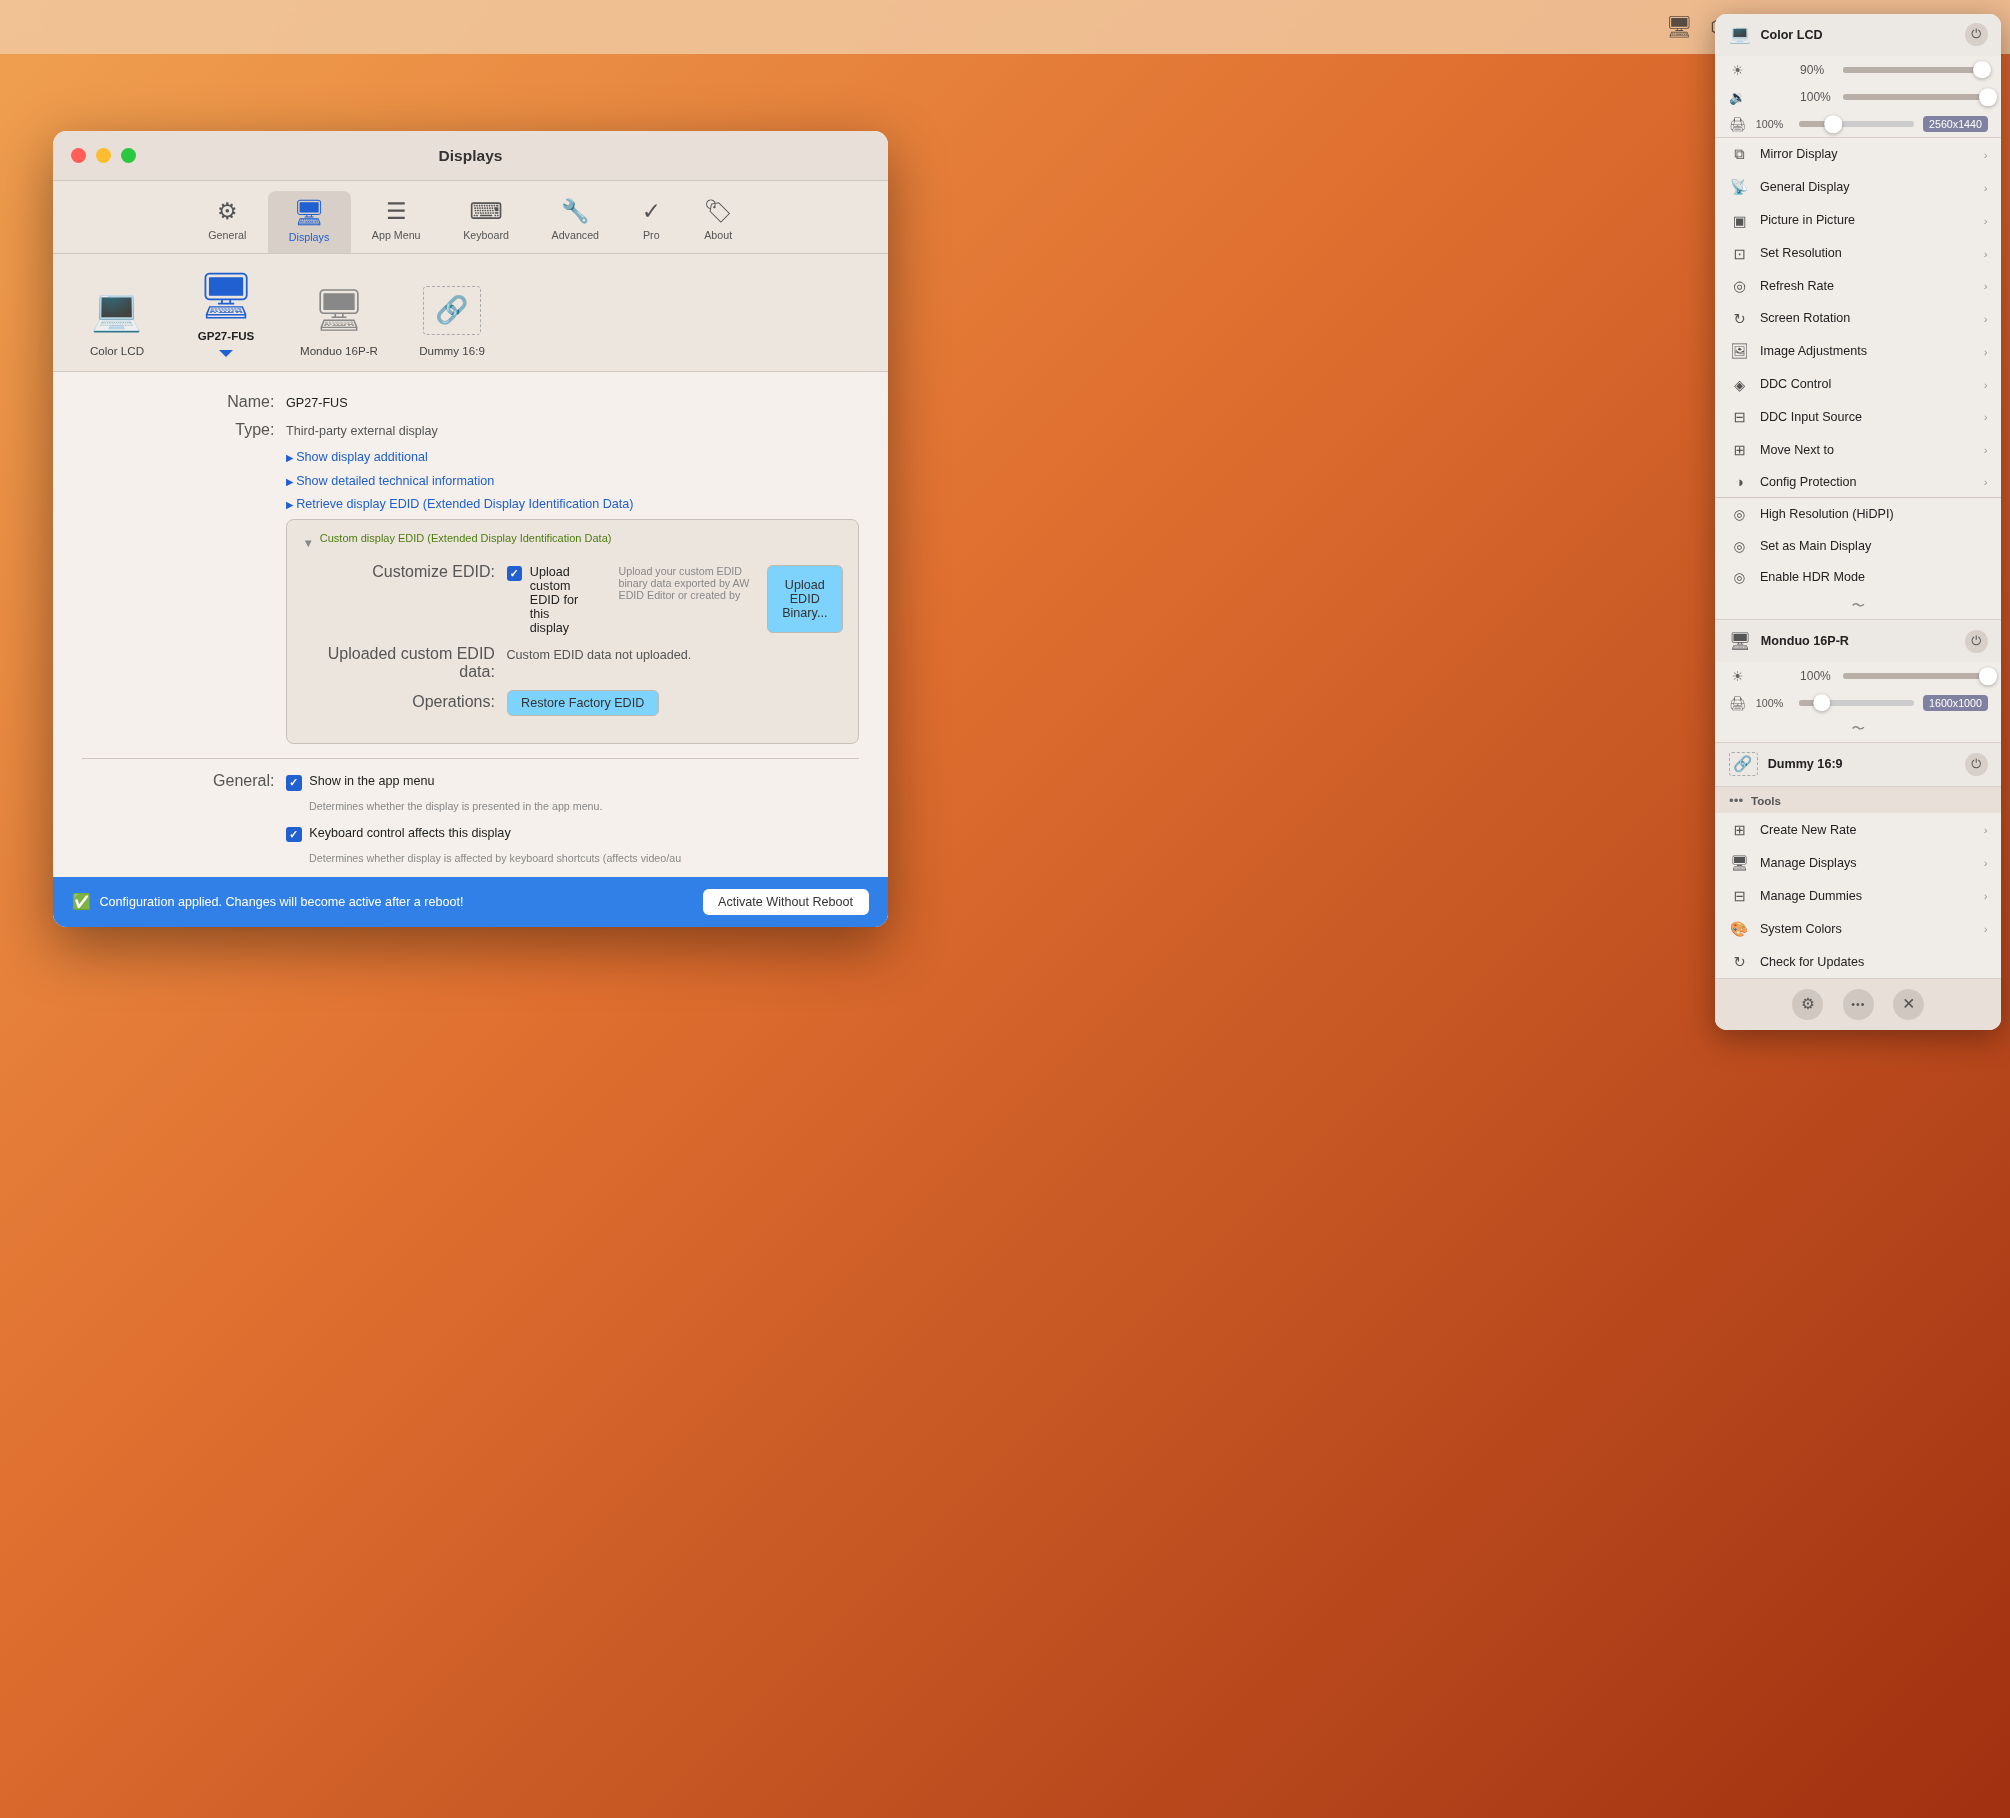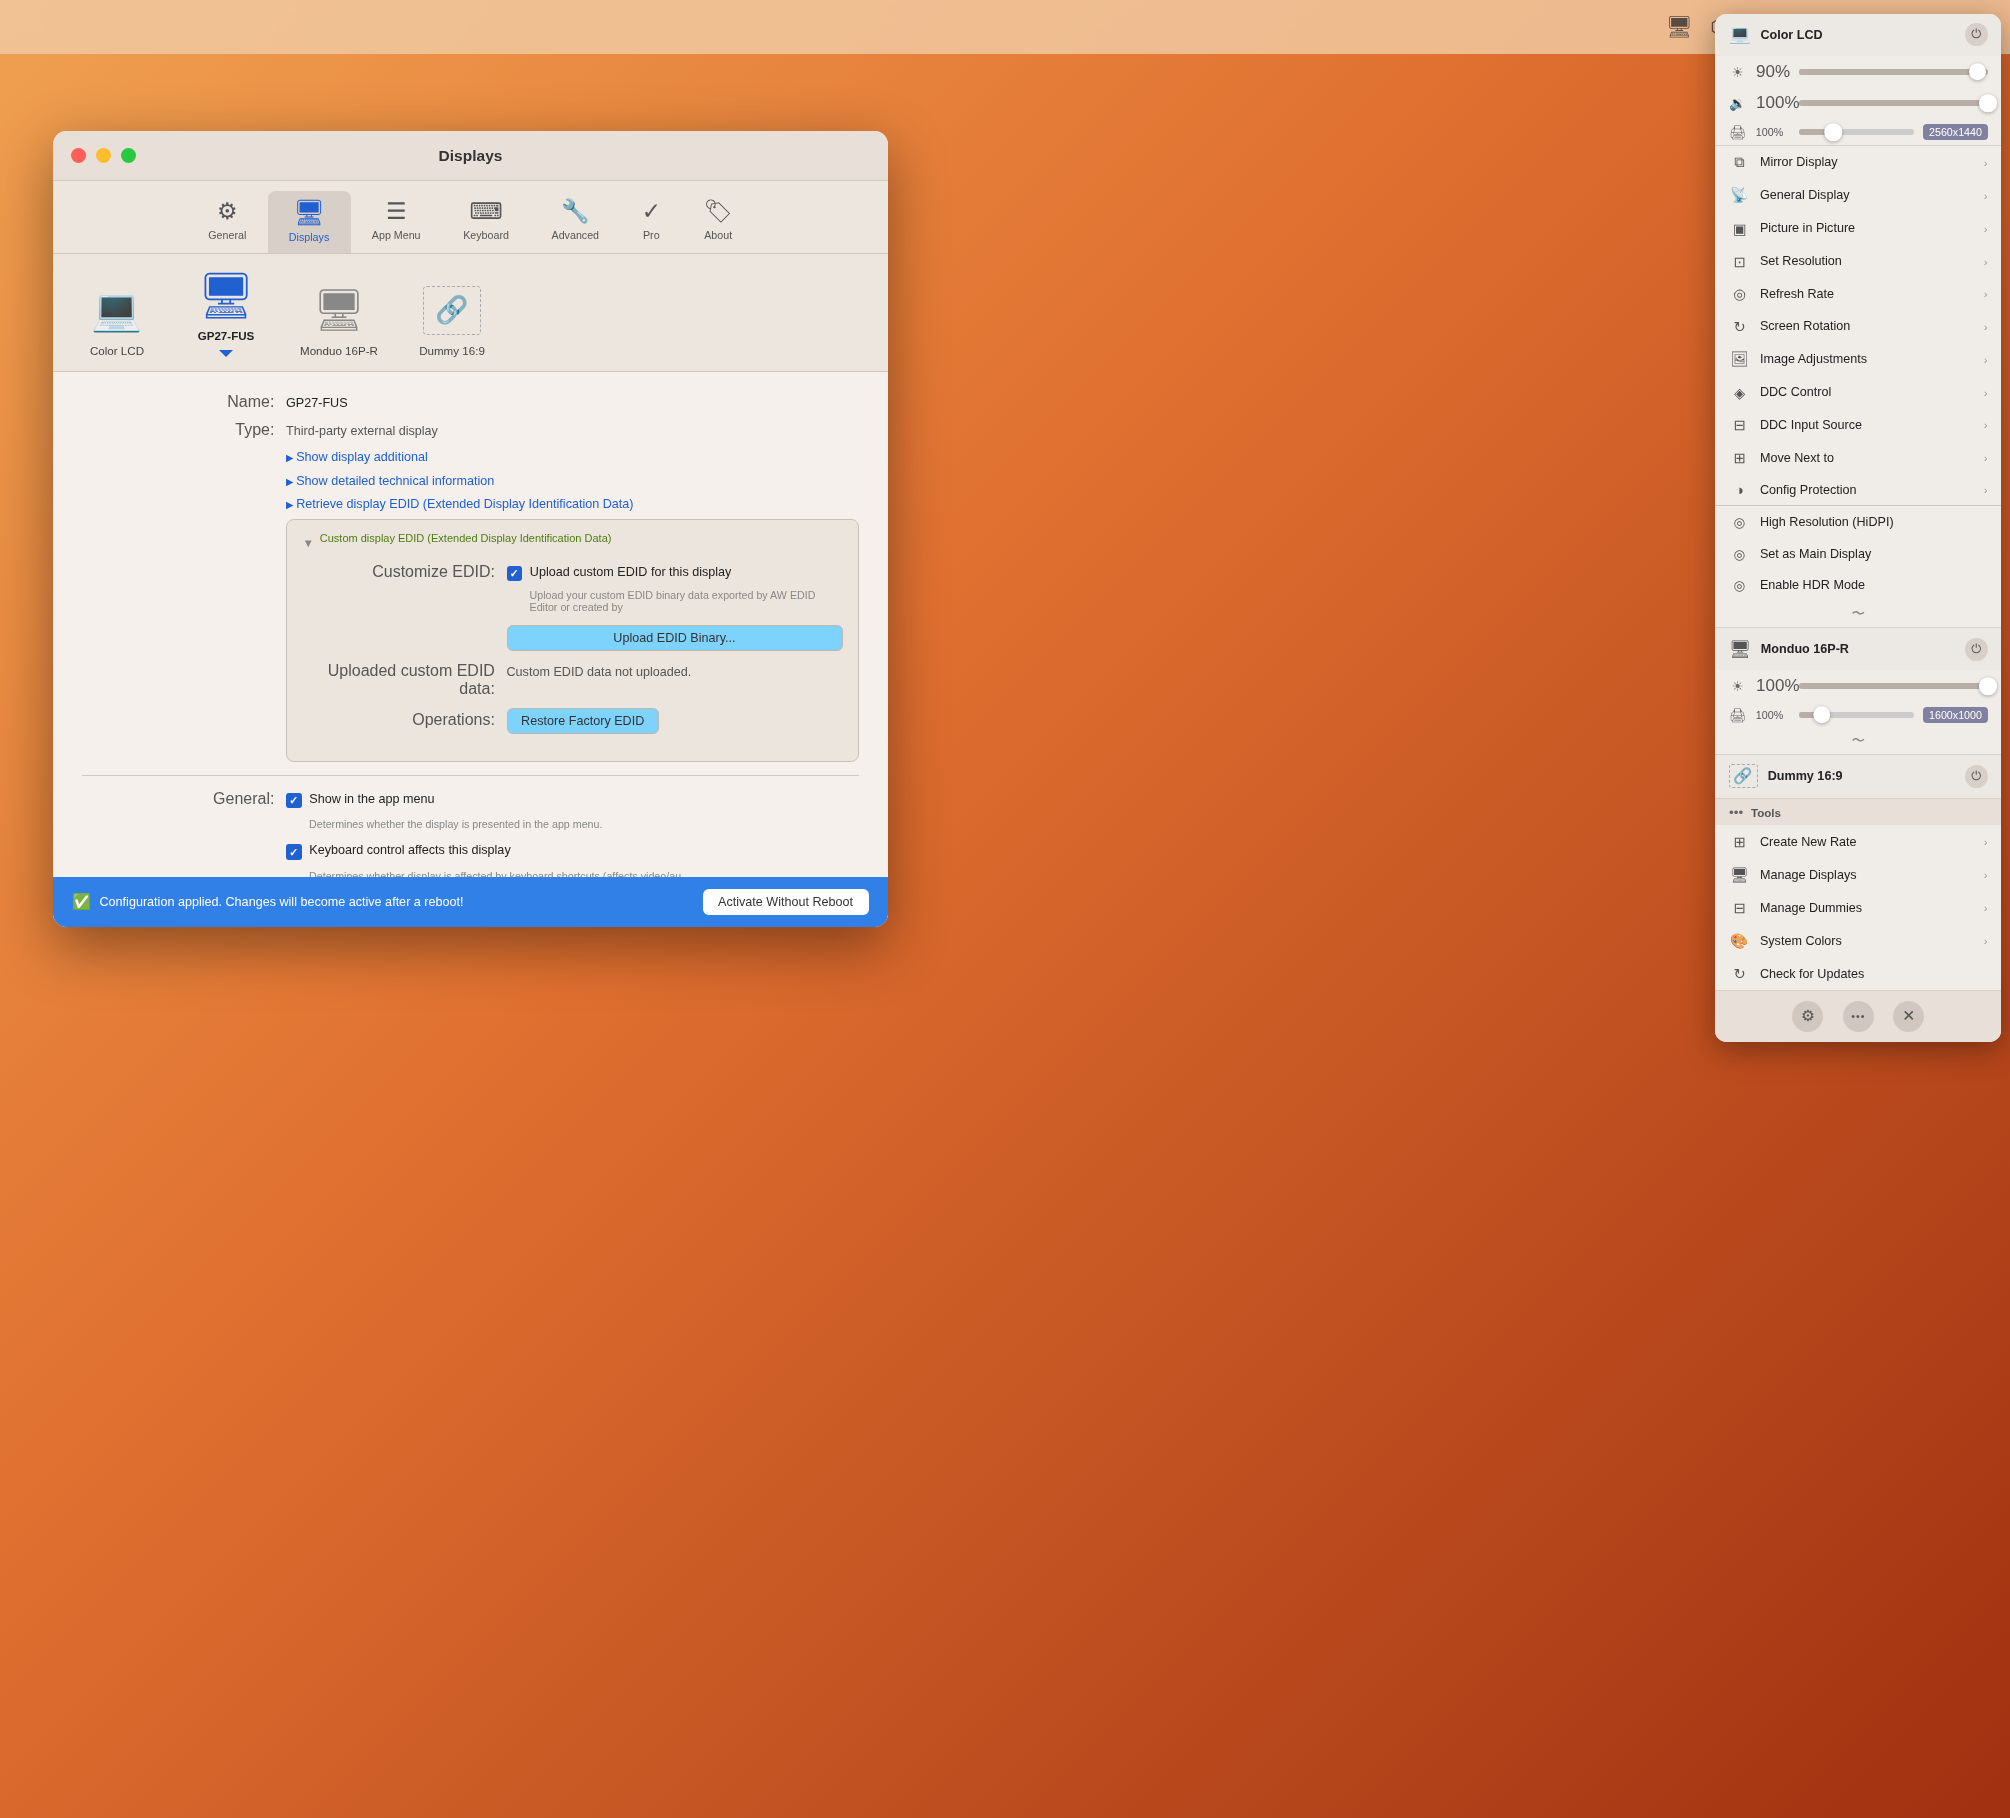--- a/index.html
+++ b/index.html
@@ -381,23 +381,24 @@
       position: absolute;
       top: 50%;
       transform: translateY(-50%);
       width: 17.5px;
       height: 17.5px;
       background: white;
       border-radius: 50%;
       box-shadow: 0 1px 3.9px rgba(0,0,0,0.3);
     }
     .rp-slider-label {
-      font-size: 17px;
+      font-size: 12px;
       color: #555;
       width: 33px;
+      margin-left: 44px;
     }
     .rp-res-row {
       display: flex;
       align-items: center;
       padding: 4.9px 13.6px;
       gap: 9.7px;
     }
     .rp-res-icon {
       font-size: 13.6px;
       color: #666;
@@ -624,21 +625,21 @@
     <button class="disclosure-btn">Retrieve display EDID (Extended Display Identification Data)</button>
 
     <div class="edid-expanded">
       <div style="display:flex; align-items:center; gap:5.8px; margin-bottom:9.7px;">
         <span style="font-size:11.6px; color:#888;">▼</span>
         <span class="edid-title">Custom display EDID (Extended Display Identification Data)</span>
       </div>
 
       <div class="field-row" style="margin-bottom:5.8px;">
         <span class="field-label">Customize EDID:</span>
-        <div style="display:flex; flex-direction:column; gap:3.9px;">
+        <div style="display:flex; flex-direction:row; gap:3.9px;">
           <div class="checkbox-row">
             <div class="cb"></div>
             <span class="cb-label">Upload custom EDID for this display</span>
           </div>
           <div class="cb-desc">Upload your custom EDID binary data exported by AW EDID Editor or created by</div>
           <button class="action-btn">Upload EDID Binary...</button>
         </div>
       </div>
 
       <div class="field-row">

